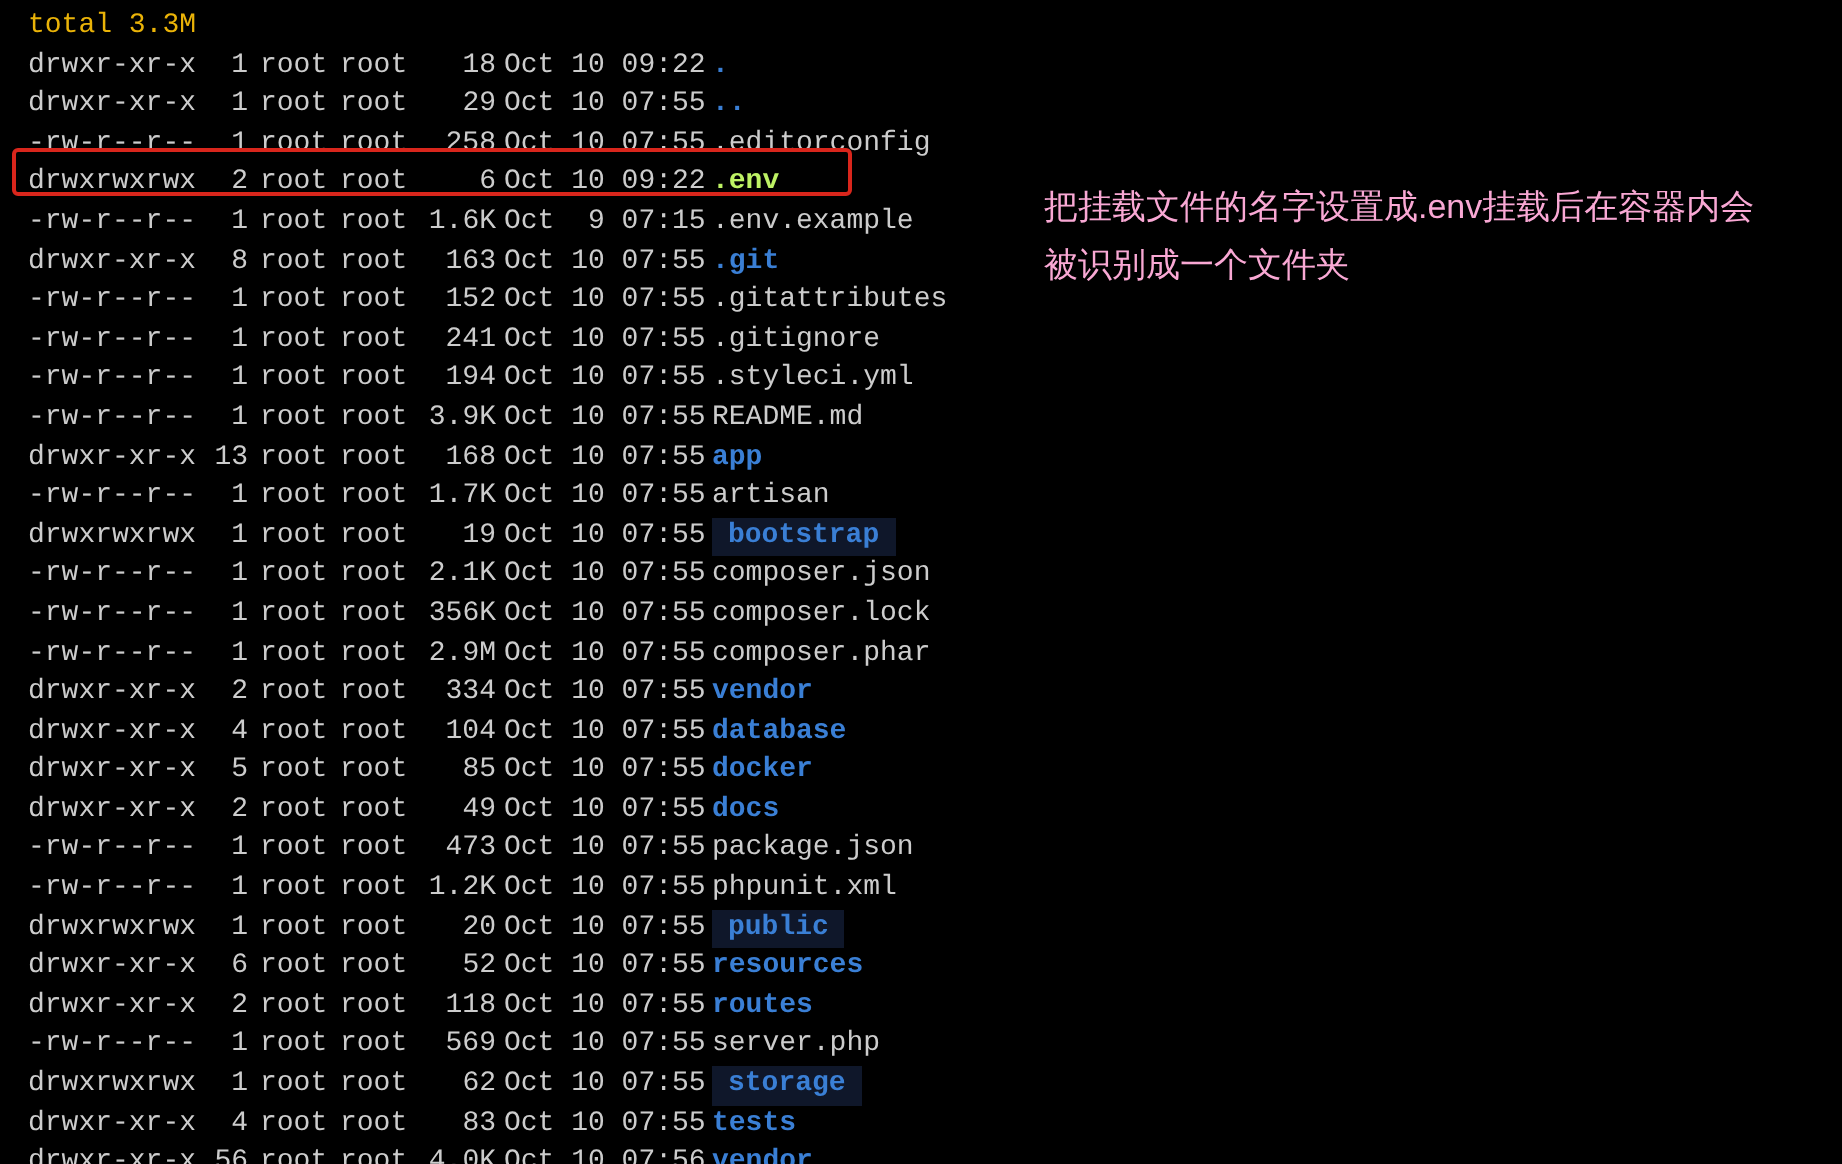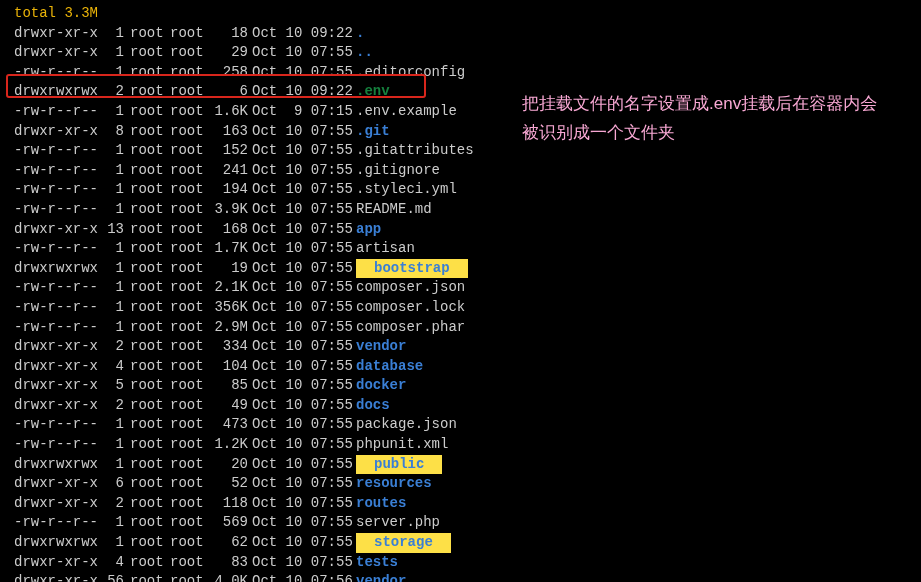--- a/index.html
+++ b/index.html
@@ -21,22 +21,22 @@
   }
   .perm  { display: inline-block; width: 90px; }
   .links { display: inline-block; width: 26px; text-align: right; padding-right: 6px;}
   .owner { display: inline-block; width: 40px; }
   .group { display: inline-block; width: 40px; }
   .size  { display: inline-block; width: 42px; text-align: right; padding-right: 4px;}
   .date  { display: inline-block; width: 104px; }
   .fname { display: inline-block; }
   .c-dir   { color: #3a7fd5; font-weight: bold; }
   .c-plain { color: #ccc; }
-  .c-777   { color: #3a7fd5; background: #fde047; font-weight: bold; padding: 0 18px;}
-  .c-env   { color: #15803d; font-weight: bold; }
+  .c-777   { color: #3a7fd5; background: #0f172a; font-weight: bold; padding: 0 8px;}
+  .c-env   { color: #bef264; font-weight: bold; }
   .highlight-box {
     position: absolute;
     border: 2px solid #d9261c;
     border-radius: 3px;
     left: 6px;
     top: 74px;
     width: 420px;
     height: 24px;
     pointer-events: none;
   }

